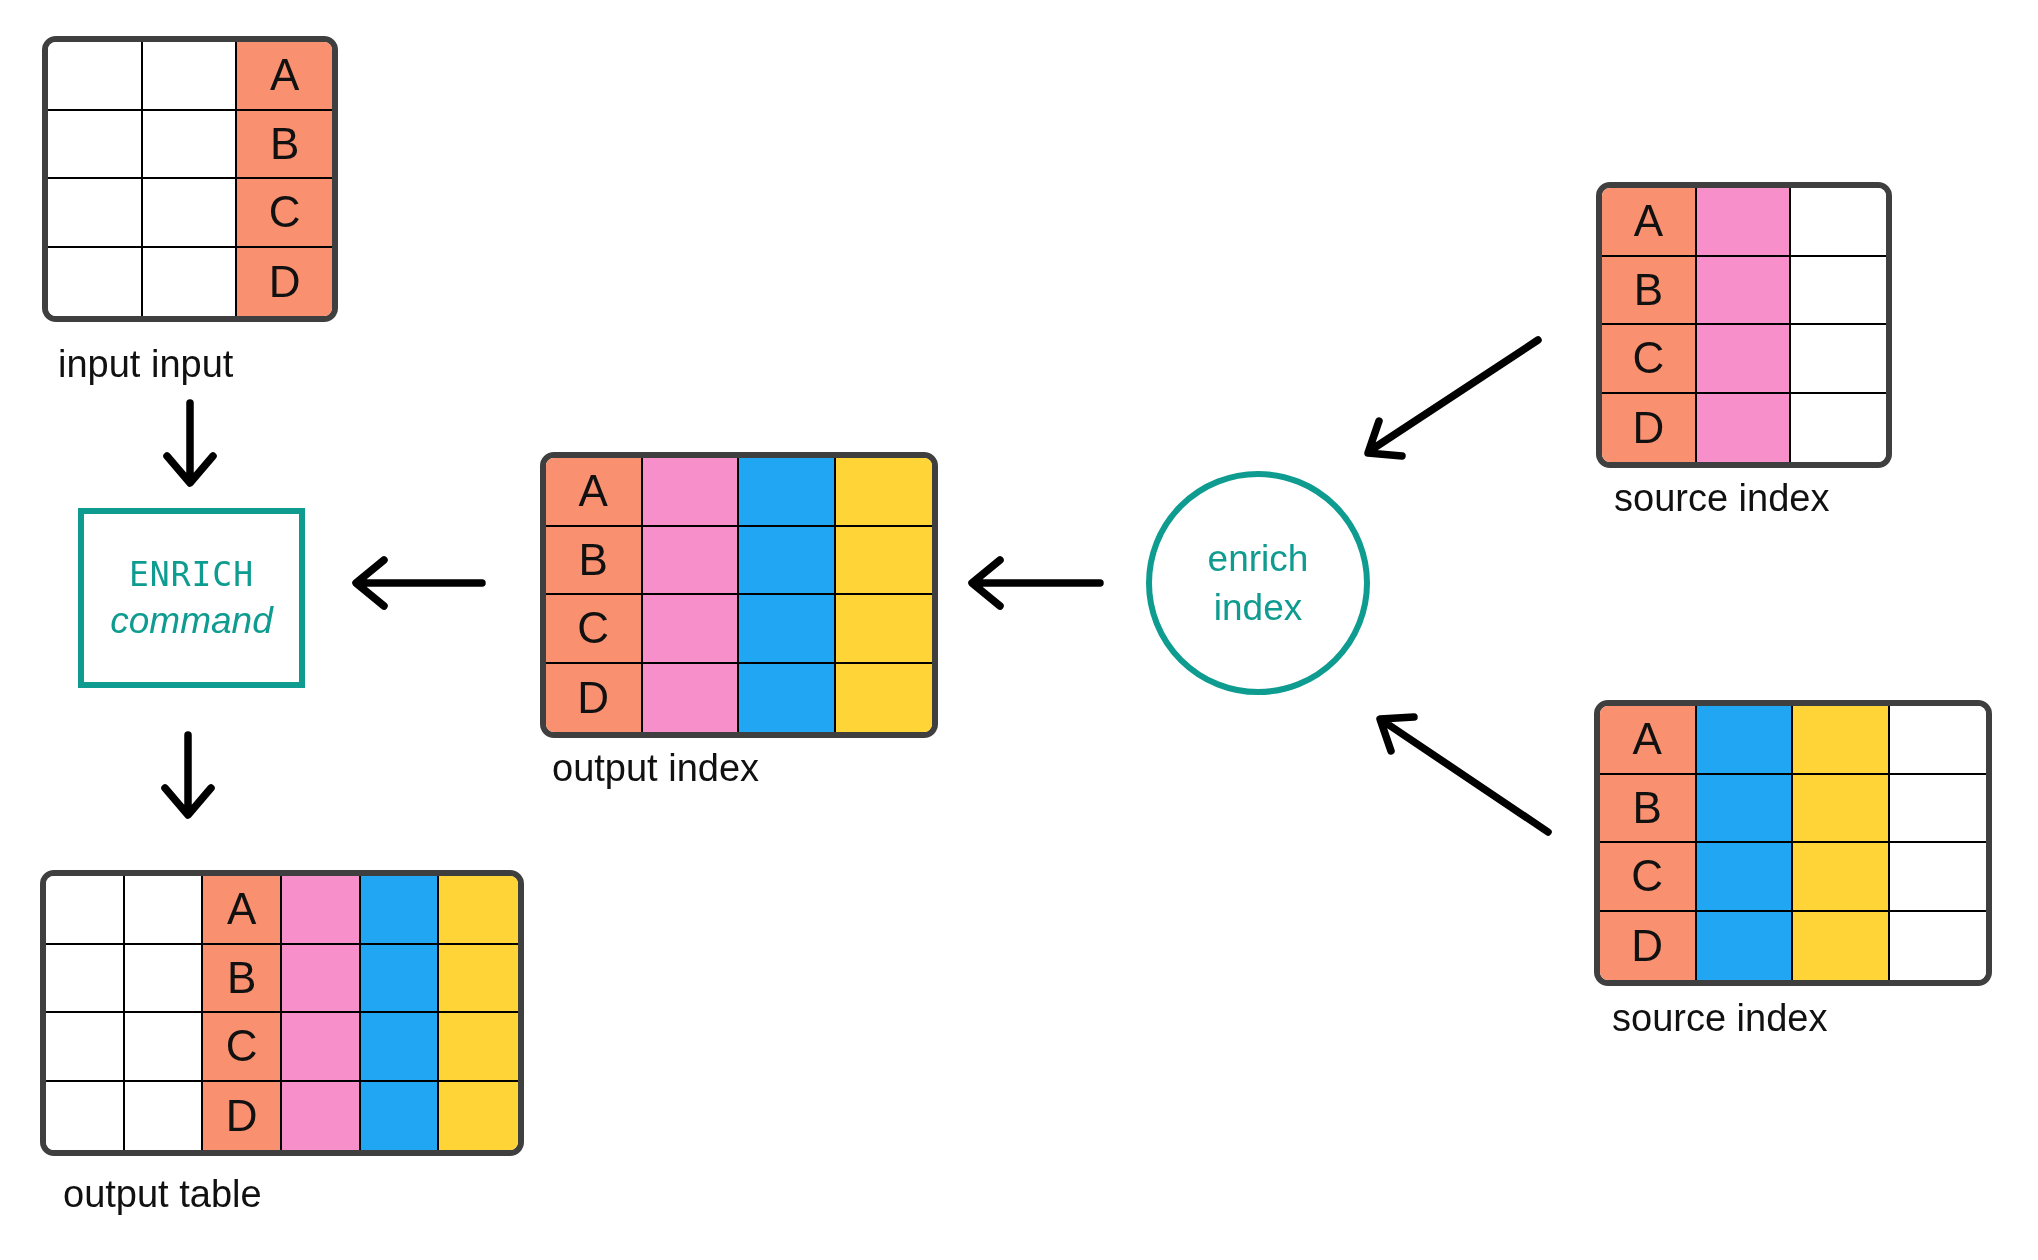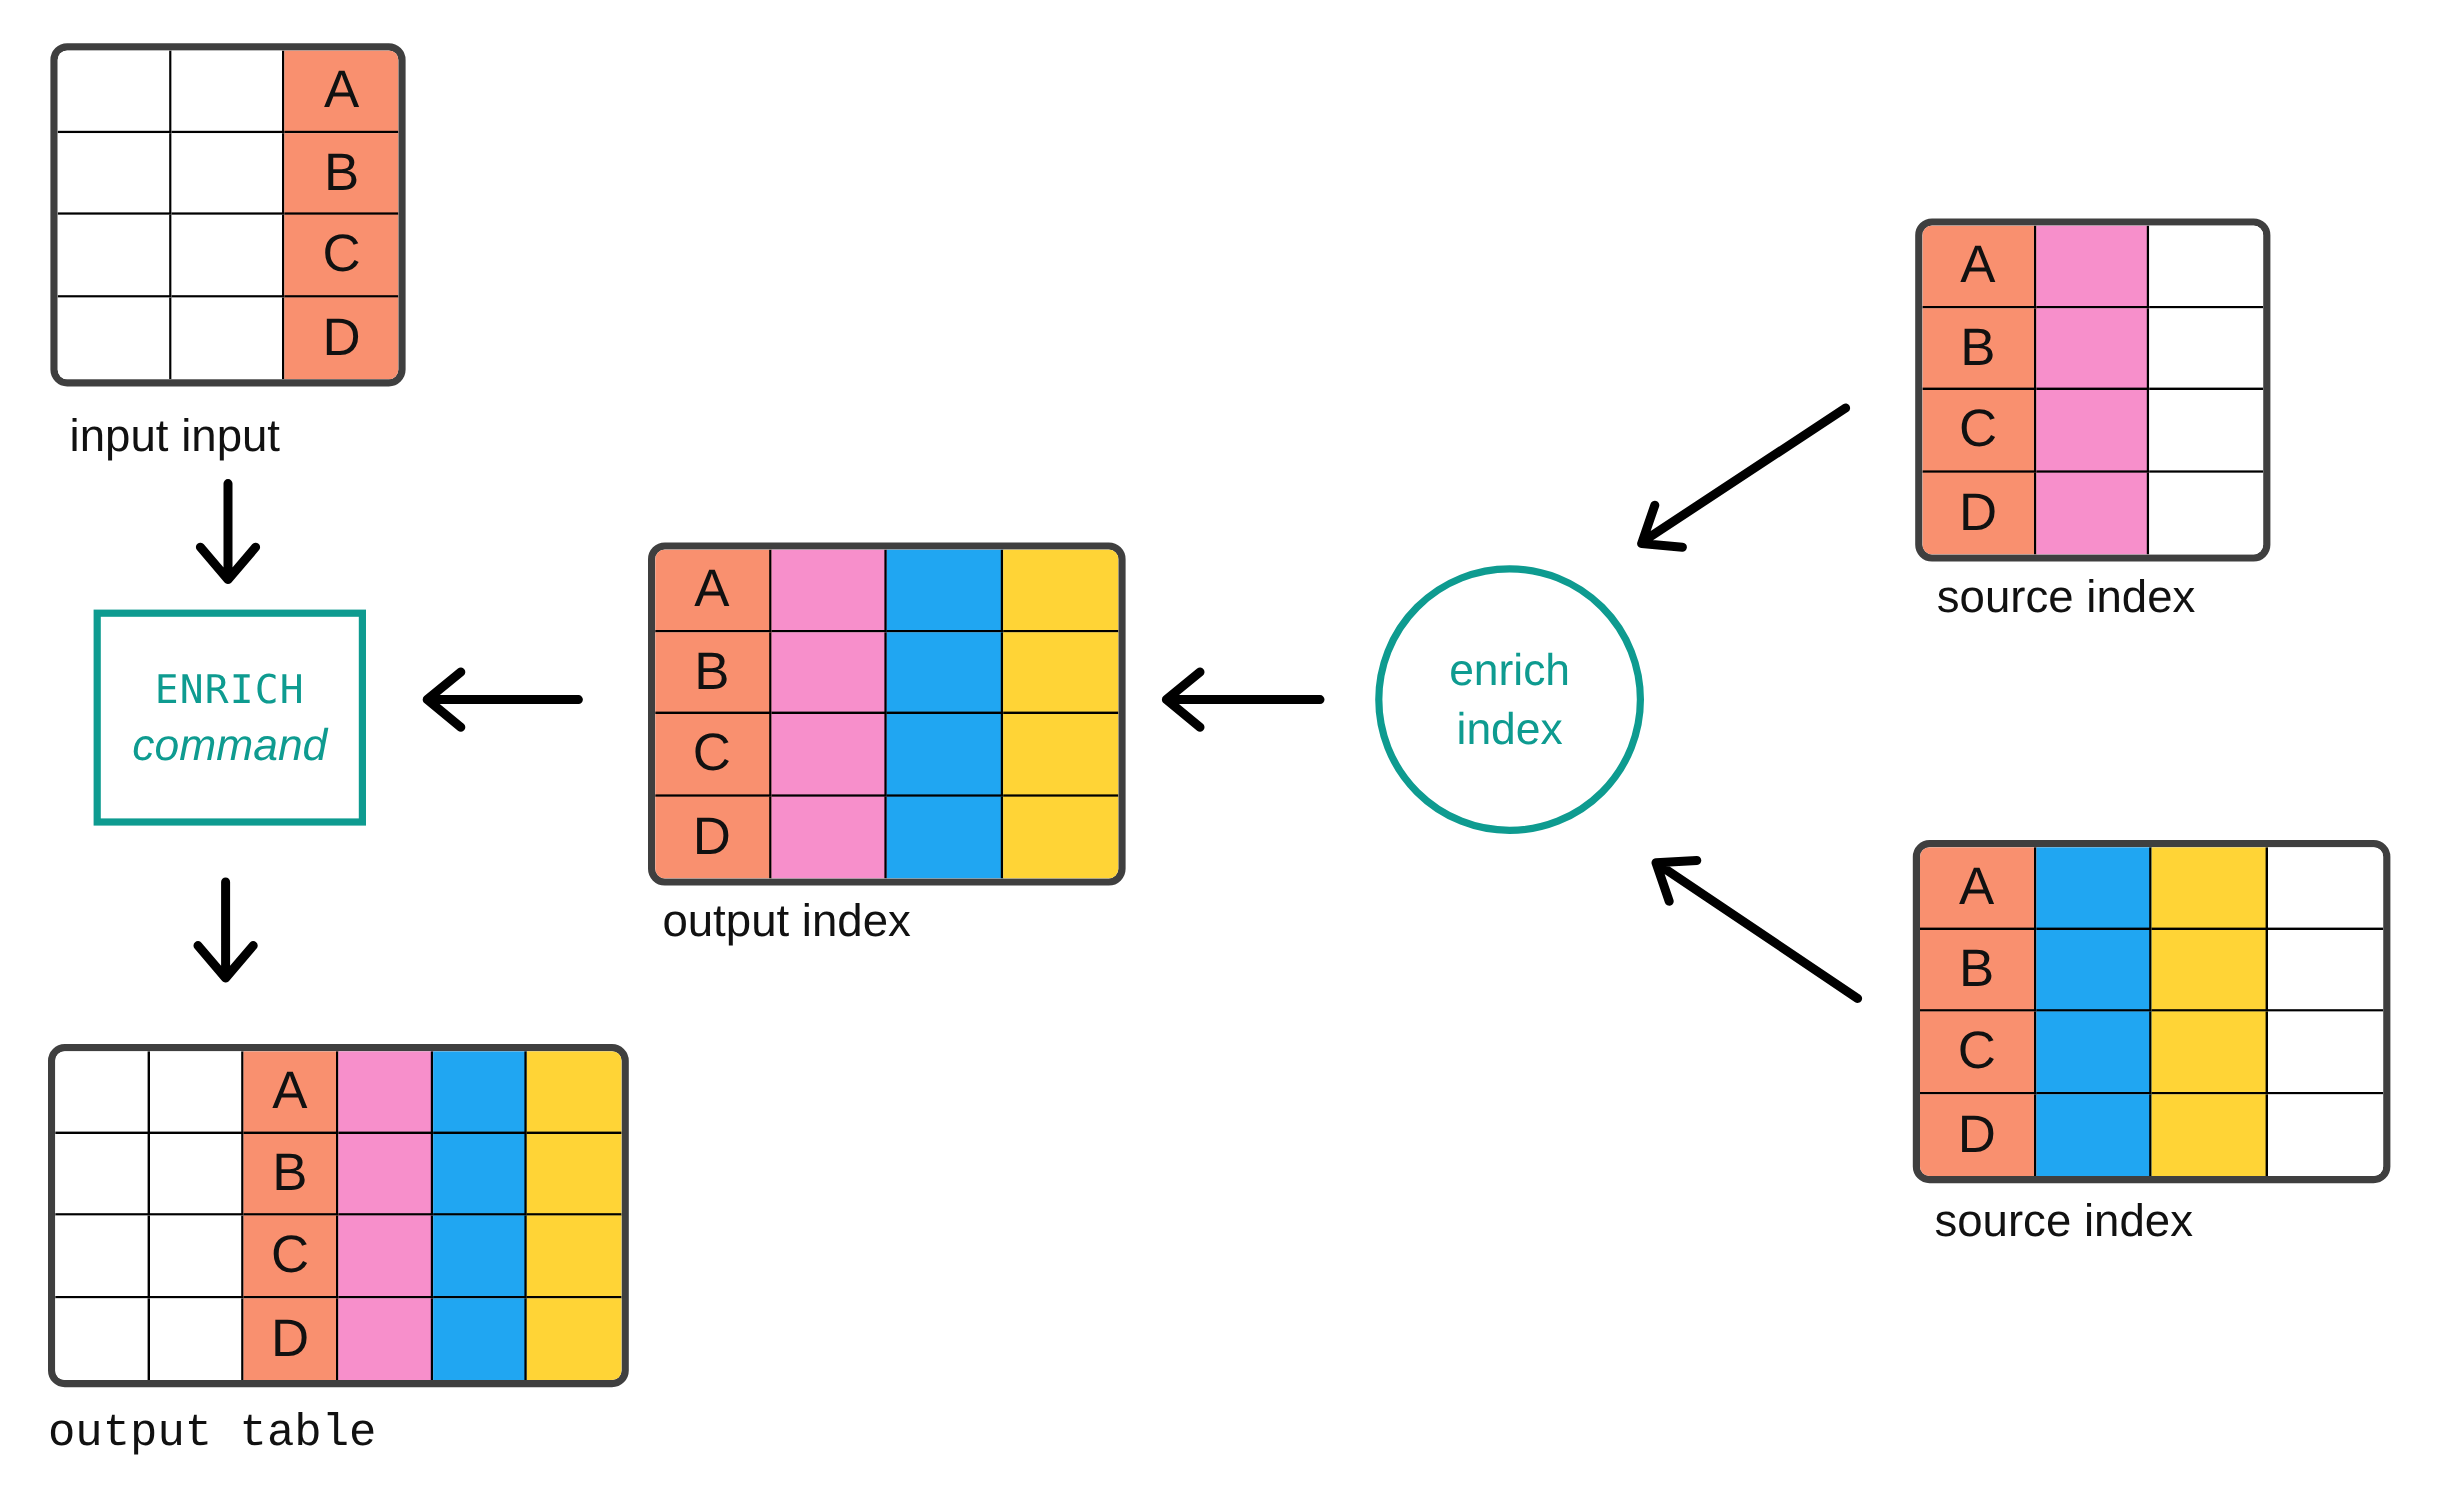--- a/index.html
+++ b/index.html
@@ -35,21 +35,21 @@
   #input-table{left:42px;top:36px;width:296px;height:286px;grid-template-columns:repeat(3,1fr);grid-template-rows:repeat(4,1fr);}
   #enrich-index{left:540px;top:452px;width:398px;height:286px;grid-template-columns:repeat(4,1fr);grid-template-rows:repeat(4,1fr);}
   #source-index-top{left:1596px;top:182px;width:296px;height:286px;grid-template-columns:repeat(3,1fr);grid-template-rows:repeat(4,1fr);}
   #source-index-bottom{left:1594px;top:700px;width:398px;height:286px;grid-template-columns:repeat(4,1fr);grid-template-rows:repeat(4,1fr);}
   #output-table{left:40px;top:870px;width:484px;height:286px;grid-template-columns:repeat(6,1fr);grid-template-rows:repeat(4,1fr);}
 
   #label-input{left:58px;top:344px;}
   #label-enrich-index{left:552px;top:748px;}
   #label-source-top{left:1614px;top:478px;}
   #label-source-bottom{left:1612px;top:998px;}
-  #label-output{left:40px;top:1174px;font-family:Liberation Mono, monospace;}
+  #label-output{left:63px;top:1174px;}
 
   #enrich-command{
     left:78px;top:508px;width:227px;height:180px;
     box-sizing:border-box;
     border:6px solid var(--teal,#0e9b90);
     display:flex;flex-direction:column;align-items:center;justify-content:center;
     background:#fff;
   }
   #enrich-command .cmd-line1{
     font-family:"DejaVu Sans Mono",monospace;

